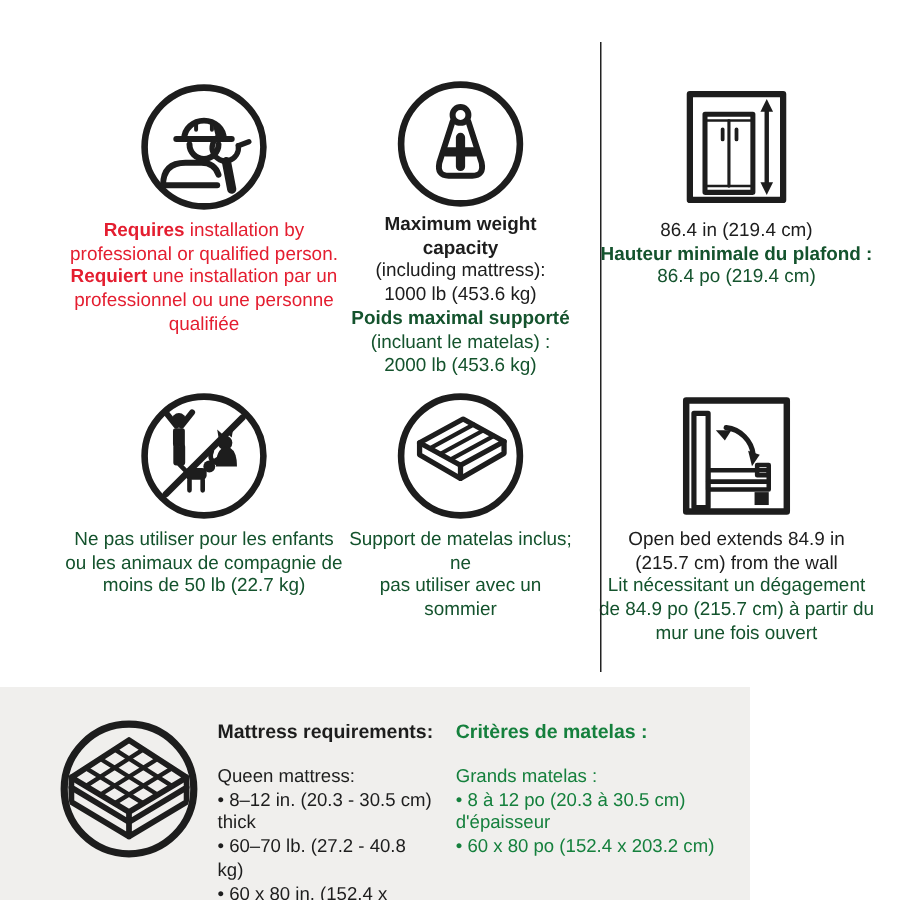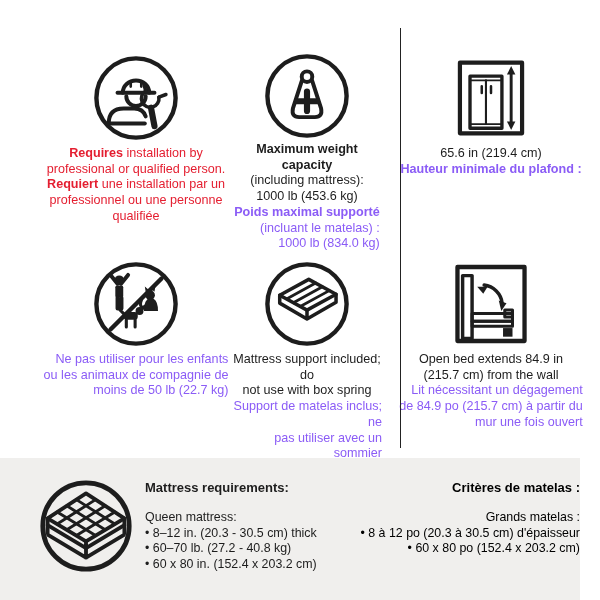--- a/index.html
+++ b/index.html
@@ -10,28 +10,28 @@
   .cell{display:flex;flex-direction:column;align-items:center;text-align:center;}
   .r1{padding-top:24px;}
   .r2{padding-top:18px;}
   .icon{height:92px;display:flex;align-items:center;justify-content:center;margin-bottom:2px;}
   .icon svg{display:block;}
   .txt{margin:0;font-size:12.6px;line-height:15.7px;}
   .txt strong{font-weight:bold;}
   .blk{display:block;}
   .pre{white-space:pre-line;}
   .red{color:#e41e30;}
-  .gray{color:#8b5cf6;text-align:right;}
+  .gray{color:#14532d;}
   .divider{position:absolute;left:400px;top:28px;width:1px;height:420px;background:#222222;}
-  .footer{position:absolute;left:0;top:458px;width:580px;height:142px;background:#f0efed;
+  .footer{position:absolute;left:0;top:458px;width:500px;height:142px;background:#f0efed;
           display:flex;align-items:flex-start;}
   .footer-icon{margin:20px 0 0 38px;}
   .f-col{margin-top:22px;font-size:12.4px;line-height:15.8px;}
   .f-en{margin-left:11px;width:186px;}
-  .f-fr{margin-left:14px;width:252px;color:#000000;text-align:right;}
+  .f-fr{margin-left:14px;width:252px;color:#15803d;}
   .f-head{font-weight:bold;font-size:13px;margin:0 0 14px 0;display:block;}
   .f-sub{display:block;margin:0;}
   .f-list{list-style:none;margin:0;padding:0;}
   .f-list li::before{content:"\2022\00a0";}
   svg *{stroke-linecap:round;stroke-linejoin:round;}
 </style>
 </head>
 <body>
 
 <div class="page">
@@ -72,42 +72,43 @@
         </svg>
       </div>
       <p class="txt">
         <strong class="blk">Maximum weight capacity</strong>
         <span class="blk pre">(including mattress):
 1000 lb (453.6 kg)</span>
       </p>
       <p class="txt gray">
         <strong class="blk">Poids maximal supporté</strong>
         <span class="blk pre">(incluant le matelas) :
-1000 lb (834.0 kg)</span>
+2000 lb (453.6 kg)</span>
       </p>
     </section>
 
     <section class="cell r1">
       <div class="icon">
         <svg width="84" height="88" viewBox="0 0 100 100" fill="none" stroke="#1d1d1d">
           <rect x="13" y="8" width="74" height="84" stroke-width="5"></rect>
           <rect x="25" y="24" width="38" height="62" stroke-width="4"></rect>
           <path d="M25 29 h38 M25 81 h38" stroke-width="2"></path>
           <path d="M44 29 v52" stroke-width="2.5"></path>
           <path d="M39 36 v8 M50 36 v8" stroke-width="3"></path>
           <path d="M74 19 v62" stroke-width="3.5"></path>
           <path d="M74 12 l-5 10 h10 z" fill="#1d1d1d" stroke="none"></path>
           <path d="M74 88 l-5-10 h10 z" fill="#1d1d1d" stroke="none"></path>
         </svg>
       </div>
       <p class="txt">
-        <span class="blk pre">65.6 in (219.4 cm)</span>
+        <span class="blk pre">86.4 in (219.4 cm)</span>
       </p>
       <p class="txt gray">
         <strong class="blk">Hauteur minimale du plafond :</strong>
+        <span class="blk pre">86.4 po (219.4 cm)</span>
       </p>
     </section>
 
     <section class="cell r2">
       <div class="icon">
         <svg width="88" height="88" viewBox="0 0 100 100" fill="none" stroke="#1d1d1d">
           <circle cx="50" cy="50" r="45" stroke-width="5"></circle>
           <path d="M21 79 L79 21" stroke-width="5"></path>
           <circle cx="31" cy="23" r="5.5" fill="#1d1d1d" stroke="none"></circle>
           <path d="M21 17 l8 10 M41 17 l-8 10" stroke-width="4.5"></path>
@@ -131,22 +132,20 @@
 
     <section class="cell r2">
       <div class="icon">
         <svg width="88" height="88" viewBox="0 0 100 100" fill="none" stroke="#1d1d1d">
           <circle cx="50" cy="50" r="45" stroke-width="5"></circle>
           <path d="M19 40 L52 22 L83 39 L50 57 Z" stroke-width="4"></path>
           <path d="M26.8 44.2 L59.8 26.2 M34.5 48.5 L67.5 30.5 M42.3 52.8 L75.3 34.8" stroke-width="3.2"></path>
           <path d="M19 40 v9 L50 67 L83 48 v-9 M50 57 v10" stroke-width="4"></path>
         </svg>
       </div>
-      <p class="txt pre">Mattress support included; do
-not use with box spring</p>
       <p class="txt pre gray">Support de matelas inclus; ne
 pas utiliser avec un sommier</p>
     </section>
 
     <section class="cell r2">
       <div class="icon">
         <svg width="86" height="88" viewBox="0 0 100 100" fill="none" stroke="#1d1d1d">
           <rect x="11" y="7" width="78" height="86" stroke-width="5"></rect>
           <rect x="17" y="17" width="11" height="73" stroke-width="4"></rect>
           <rect x="28" y="61" width="47" height="9" stroke-width="3.5"></rect>

